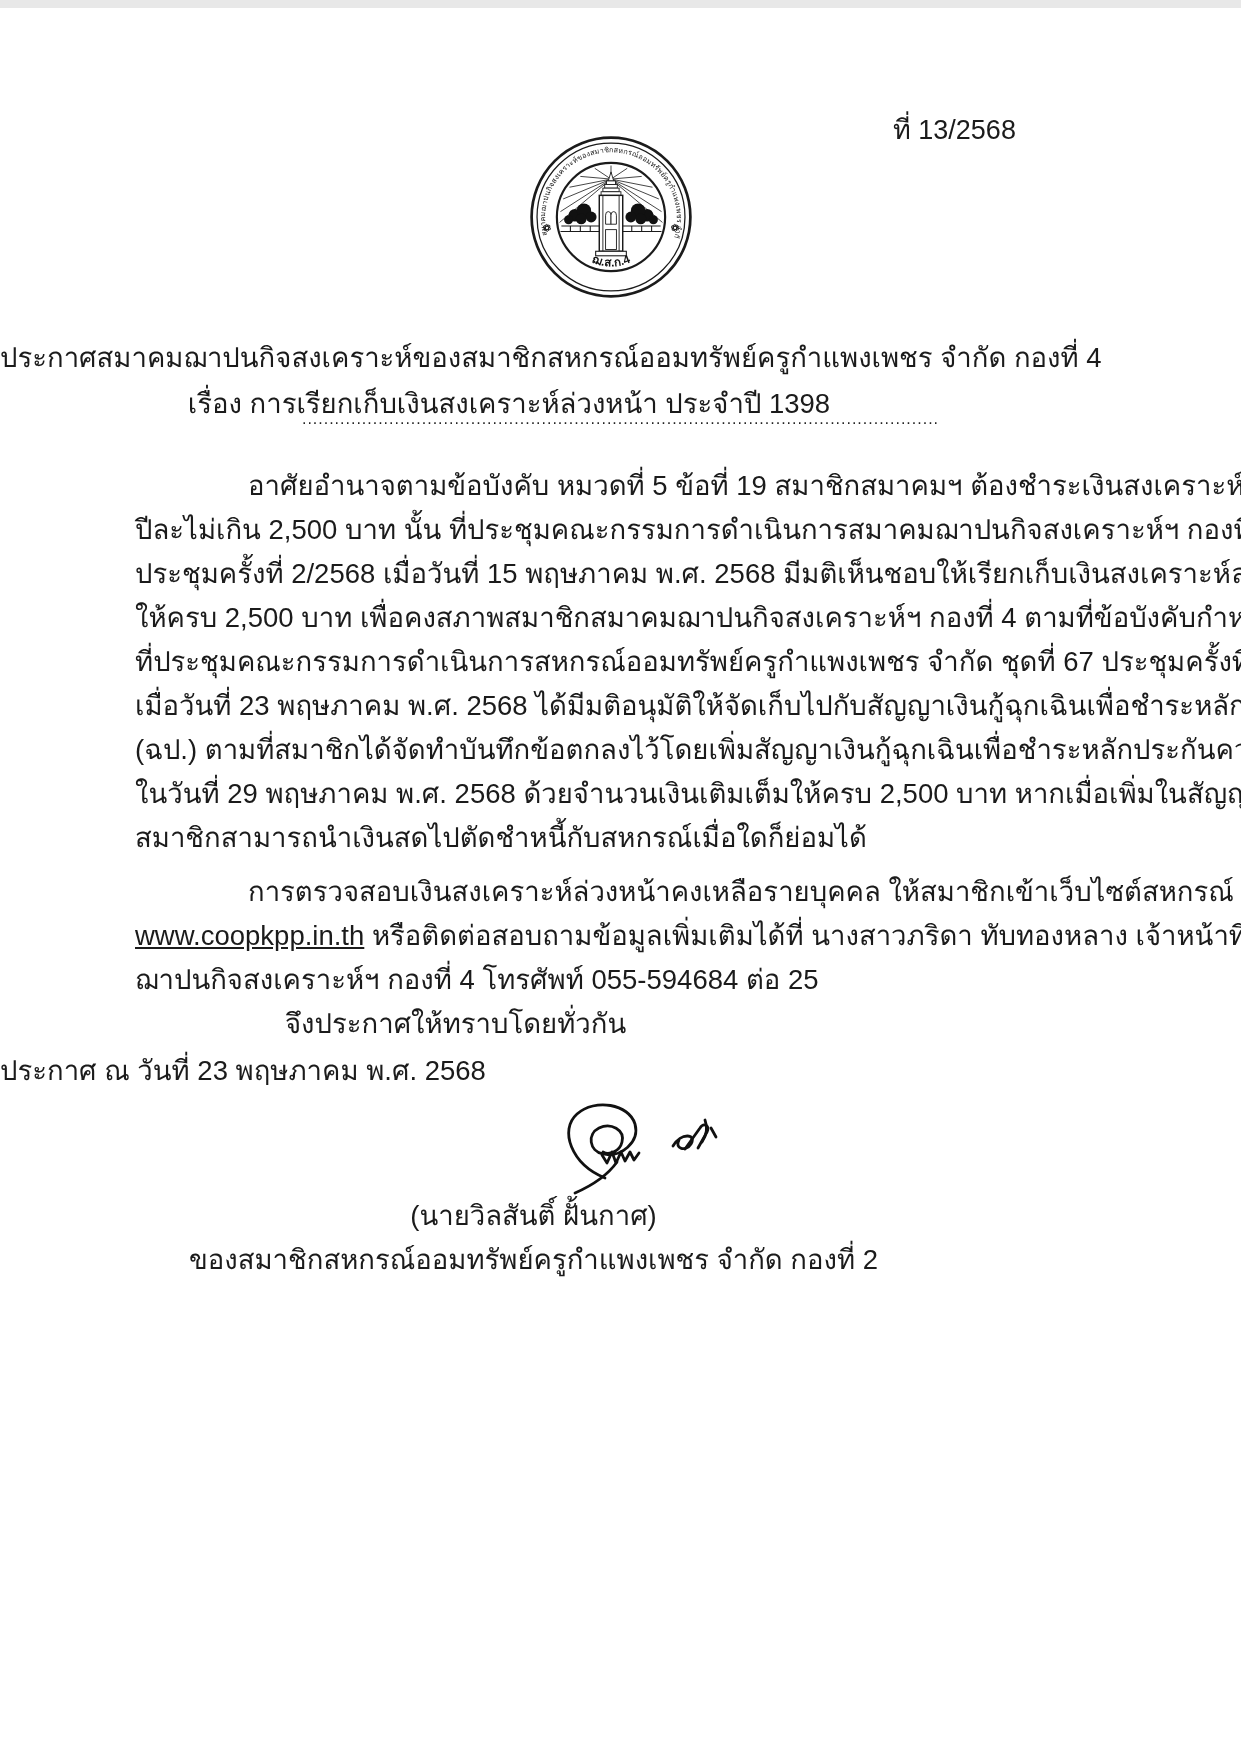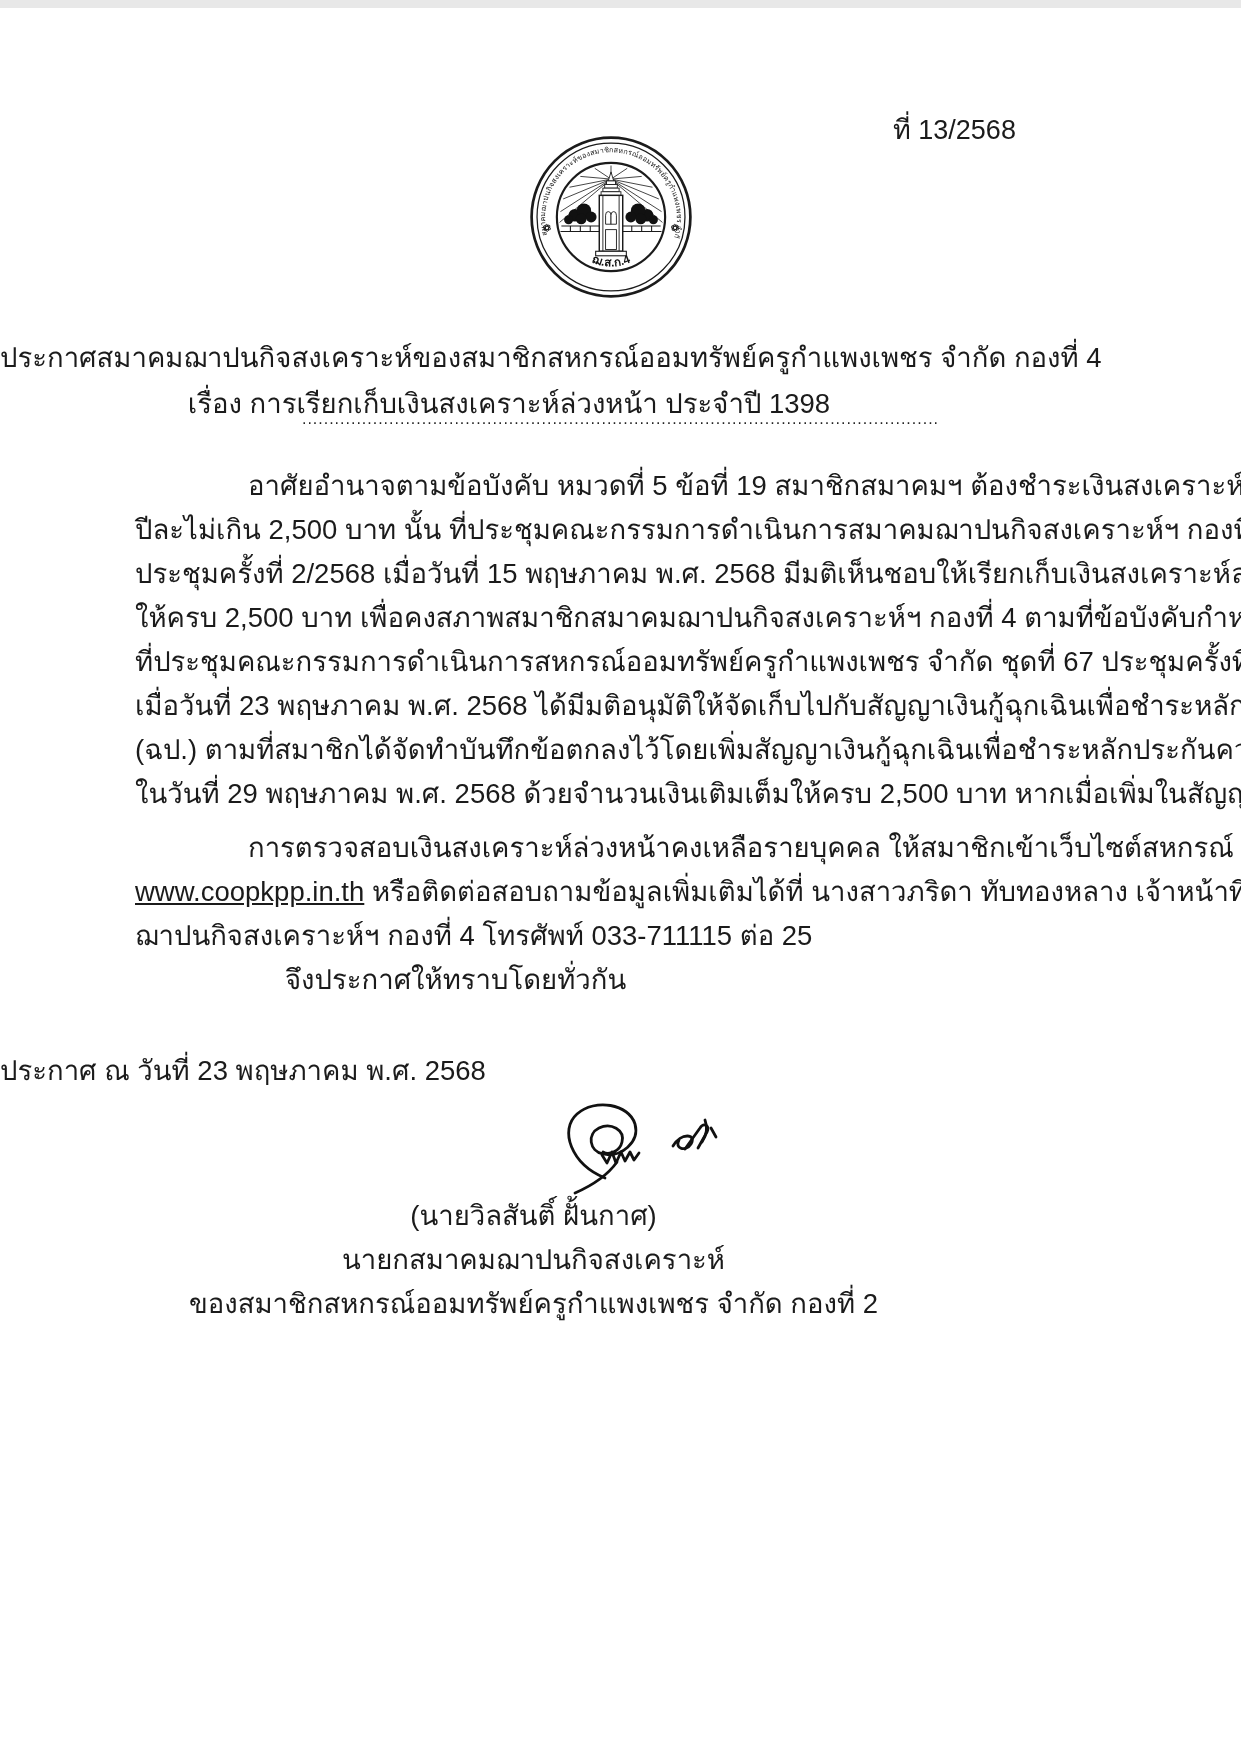--- a/index.html
+++ b/index.html
@@ -152,25 +152,26 @@
   <div class="body-text">
     <div class="para1">
       <div class="line fill indent">อาศัยอำนาจตามข้อบังคับ หมวดที่ 5 ข้อที่ 19 สมาชิกสมาคมฯ ต้องชำระเงินสงเคราะห์ล่วงหน้า</div>
       <div class="line fill">ปีละไม่เกิน 2,500 บาท นั้น ที่ประชุมคณะกรรมการดำเนินการสมาคมฌาปนกิจสงเคราะห์ฯ กองที่ 4 ชุดที่ 4</div>
       <div class="line fill">ประชุมครั้งที่ 2/2568 เมื่อวันที่ 15 พฤษภาคม พ.ศ. 2568 มีมติเห็นชอบให้เรียกเก็บเงินสงเคราะห์ล่วงหน้าเติมเต็ม</div>
       <div class="line fill">ให้ครบ 2,500 บาท เพื่อคงสภาพสมาชิกสมาคมฌาปนกิจสงเคราะห์ฯ กองที่ 4 ตามที่ข้อบังคับกำหนด พร้อมนี้</div>
       <div class="line fill">ที่ประชุมคณะกรรมการดำเนินการสหกรณ์ออมทรัพย์ครูกำแพงเพชร จำกัด ชุดที่ 67 ประชุมครั้งที่ 5/2568</div>
       <div class="line fill">เมื่อวันที่ 23 พฤษภาคม พ.ศ. 2568 ได้มีมติอนุมัติให้จัดเก็บไปกับสัญญาเงินกู้ฉุกเฉินเพื่อชำระหลักประกันความเสี่ยง</div>
       <div class="line fill">(ฉป.) ตามที่สมาชิกได้จัดทำบันทึกข้อตกลงไว้โดยเพิ่มสัญญาเงินกู้ฉุกเฉินเพื่อชำระหลักประกันความเสี่ยง (ฉป.)</div>
       <div class="line fill">ในวันที่ 29 พฤษภาคม พ.ศ. 2568 ด้วยจำนวนเงินเติมเต็มให้ครบ 2,500 บาท หากเมื่อเพิ่มในสัญญาดังกล่าวแล้ว</div>
+      <div class="line">สมาชิกสามารถนำเงินสดไปตัดชำหนี้กับสหกรณ์เมื่อใดก็ย่อมได้</div>
     </div>
     <div class="para2">
       <div class="line fill indent">การตรวจสอบเงินสงเคราะห์ล่วงหน้าคงเหลือรายบุคคล ให้สมาชิกเข้าเว็บไซต์สหกรณ์</div>
       <div class="line fill"><span class="url">www.coopkpp.in.th</span><span> หรือติดต่อสอบถามข้อมูลเพิ่มเติมได้ที่ นางสาวภริดา  ทับทองหลาง เจ้าหน้าที่สมาคม</span></div>
-      <div class="line">ฌาปนกิจสงเคราะห์ฯ กองที่ 4 โทรศัพท์ 033-711115 ต่อ 25</div>
+      <div class="line">ฌาปนกิจสงเคราะห์ฯ กองที่ 4 โทรศัพท์ 055-594684 ต่อ 25</div>
     </div>
     <div class="closing-line">จึงประกาศให้ทราบโดยทั่วกัน</div>
   </div>
 
   <div class="announce-date">ประกาศ ณ วันที่ 23 พฤษภาคม พ.ศ. 2568</div>
 
   <div class="signature-wrap">
     <svg viewBox="0 0 200 95" width="200" height="95">
       <g fill="none" stroke="#111" stroke-width="2.8" stroke-linecap="round" stroke-linejoin="round">
         <path d="M60,78 C26,64 14,30 32,14 C50,-2 84,4 90,24 C95,42 76,58 58,54 C44,51 42,34 54,28 C66,22 80,30 77,42 C75,51 64,56 58,52"></path>
@@ -179,17 +180,16 @@
         <path d="M128,46 c8,-14 24,-12 18,-2 c-5,8 -17,5 -12,-4"></path>
         <path d="M140,49 l15,-21 c4,-6 10,-2 7,4 l-9,16"></path>
         <path d="M160,20 c3,8 1,16 -3,22"></path>
         <path d="M166,28 l5,9"></path>
       </g>
     </svg>
   </div>
 
   <div class="sign-block">
     <div>(นายวิลสันติ์  ฝั้นกาศ)</div>
-    <div>นายกสมาคมฌาปนกิจสงเคราะห์</div>
     <div>ของสมาชิกสหกรณ์ออมทรัพย์ครูกำแพงเพชร จำกัด กองที่ 2</div>
   </div>
 
 </div>
 
 </body></html>

